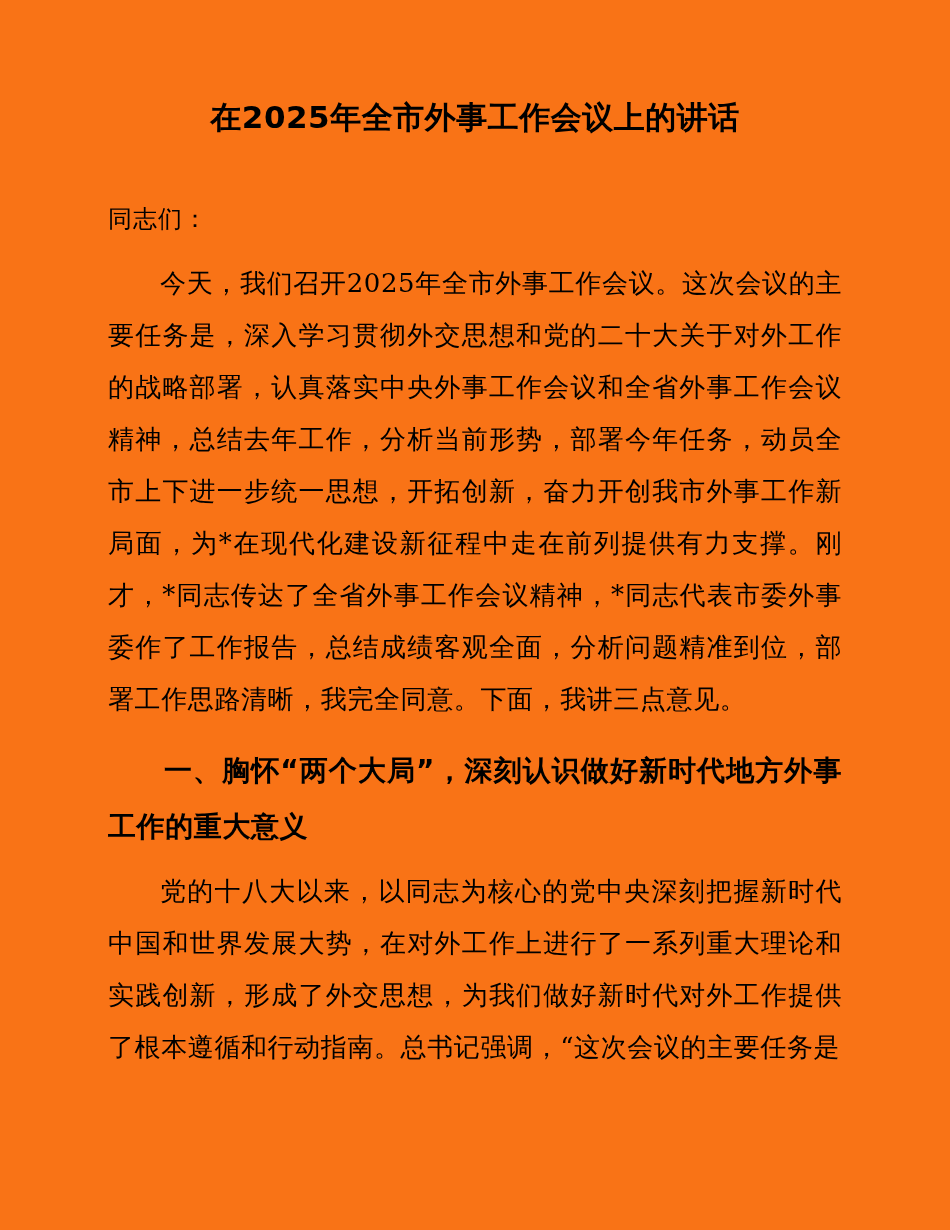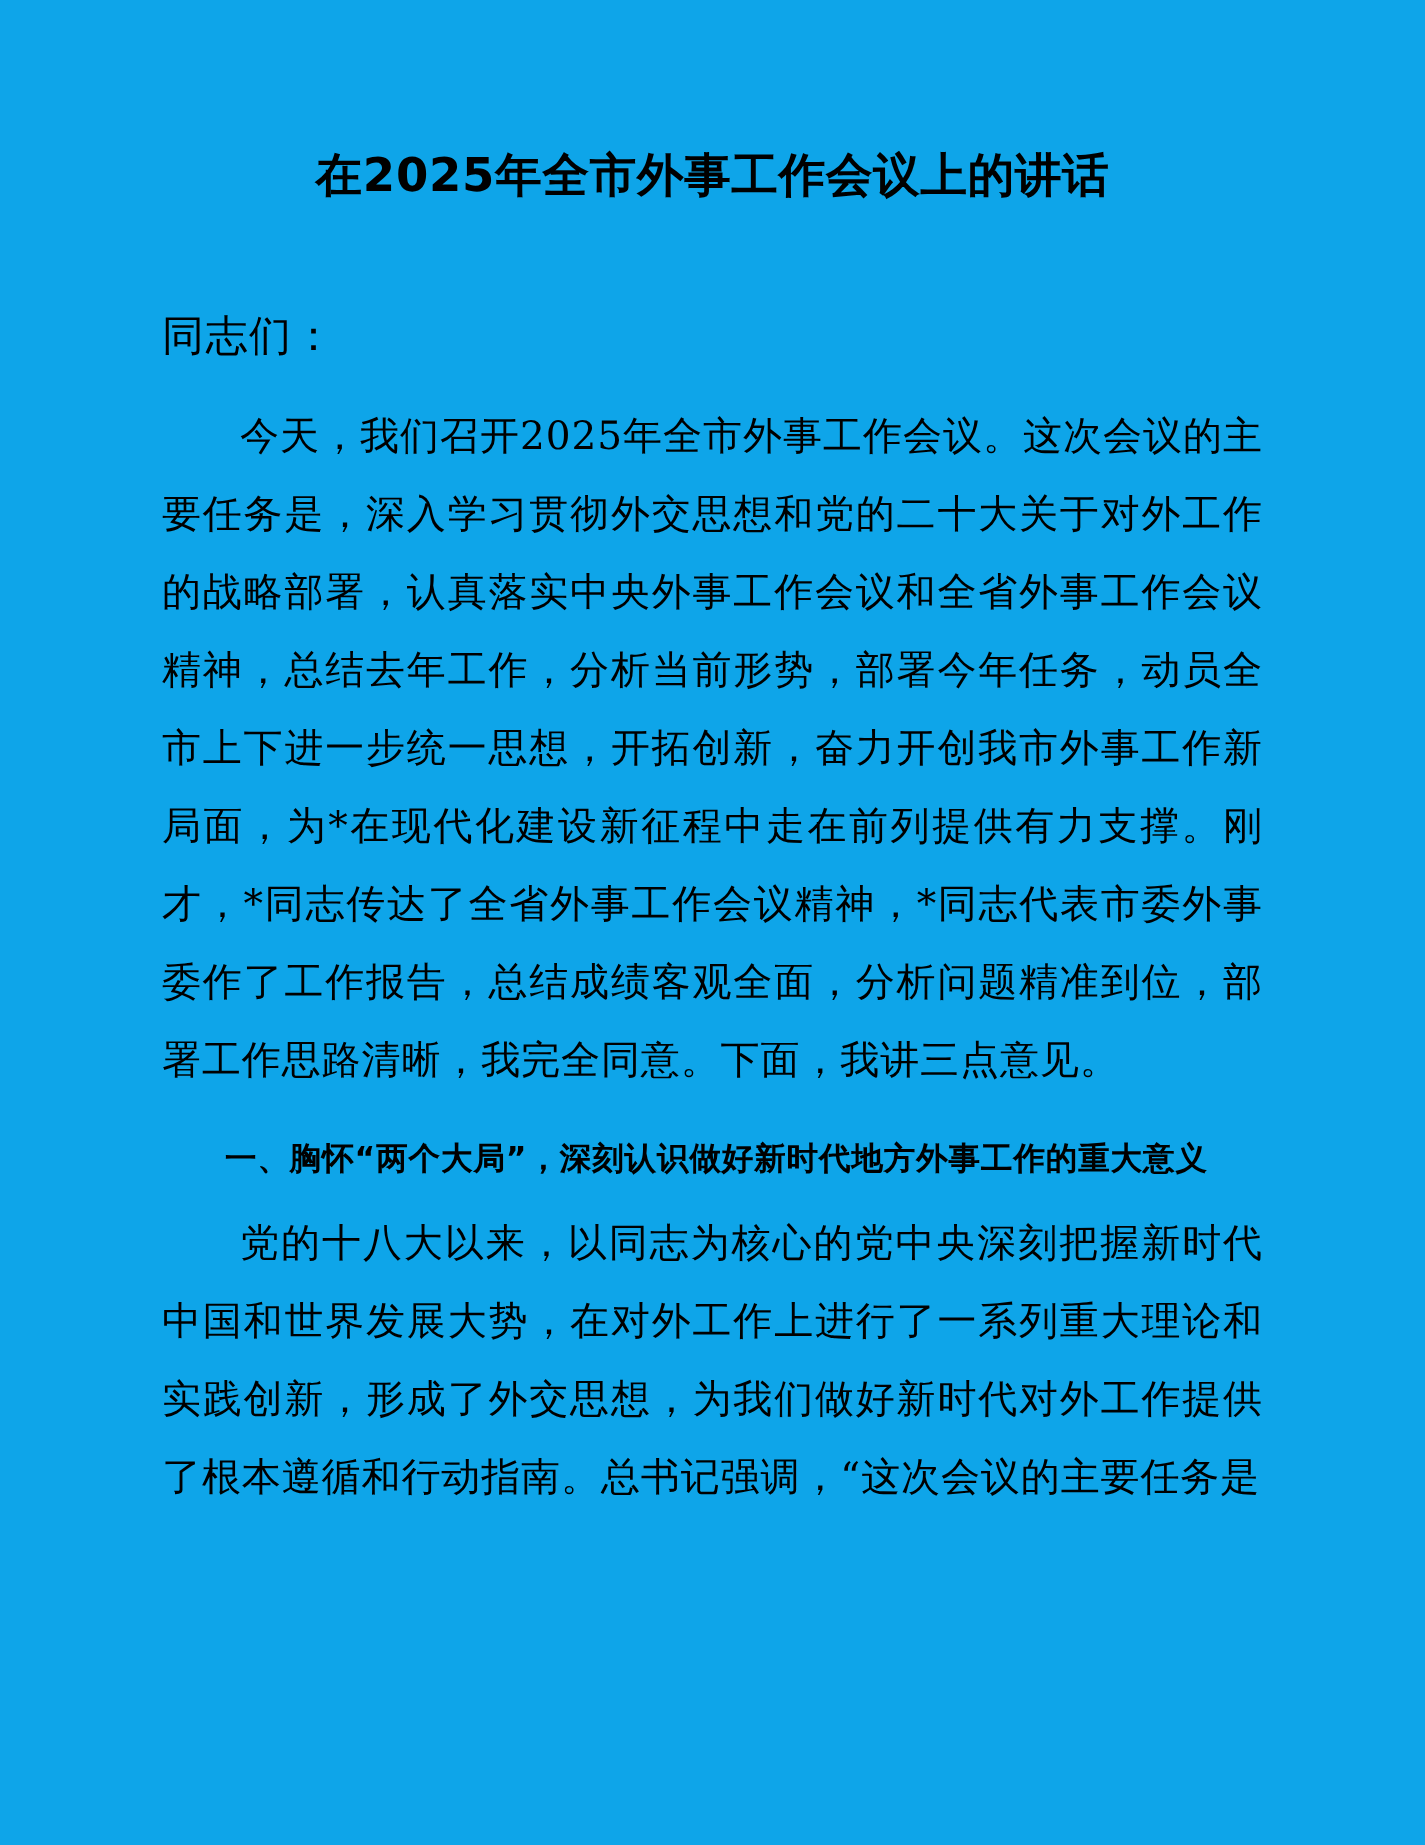--- a/index.html
+++ b/index.html
@@ -12,52 +12,52 @@
     height: 1230px;
     font-family: "DejaVu Serif", serif;
     color: #000000;
     overflow: hidden;
   }
   .page {
     width: 950px;
     height: 1230px;
     box-sizing: border-box;
     padding: 96px 108px 40px 108px;
-    background: #0ea5e9;
+    background: #f97316;
     position: relative;
   }
   .doc-title {
     font-family: "DejaVu Sans", sans-serif;
     font-weight: bold;
     font-size: 31px;
     line-height: 1.4;
     text-align: center;
     letter-spacing: 0.5px;
     margin: 0 0 58px 0;
   }
   .salutation {
-    font-size: 28px;
+    font-size: 24px;
     line-height: 1.9;
     margin: 0 0 14px 0;
     text-indent: 0;
     letter-spacing: 1px;
   }
   .para {
     font-size: 26px;
     line-height: 2.0;
     margin: 0 0 10px 0;
     text-indent: 2em;
     text-align: justify;
     text-justify: inter-ideograph;
     letter-spacing: 0.6px;
   }
   .heading {
     font-family: "DejaVu Sans", sans-serif;
     font-weight: bold;
-    font-size: 21px;
+    font-size: 28px;
     line-height: 2.0;
     margin: 18px 0 10px 0;
     text-indent: 2em;
     text-align: justify;
     text-justify: inter-ideograph;
     letter-spacing: 0.6px;
   }
 </style>
 </head>
 <body>

